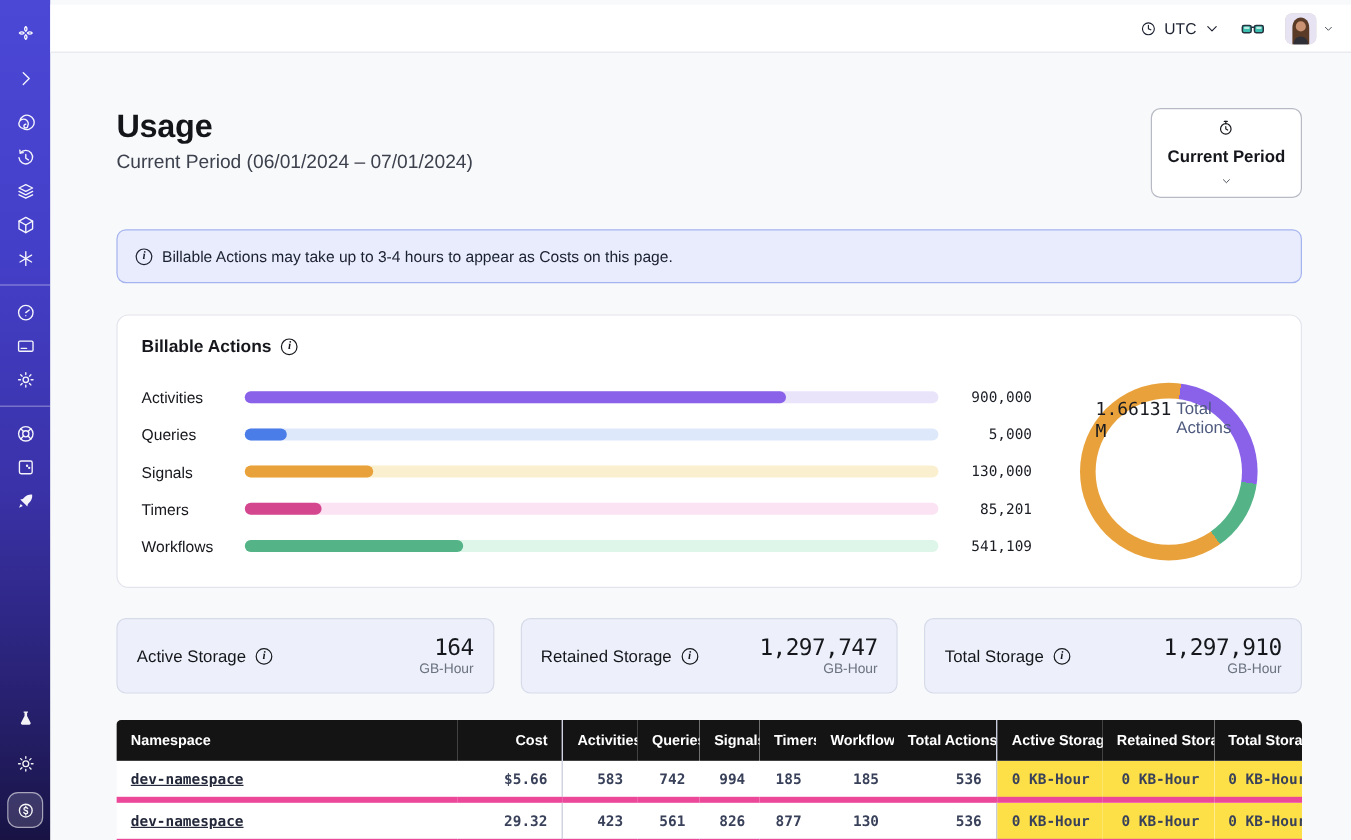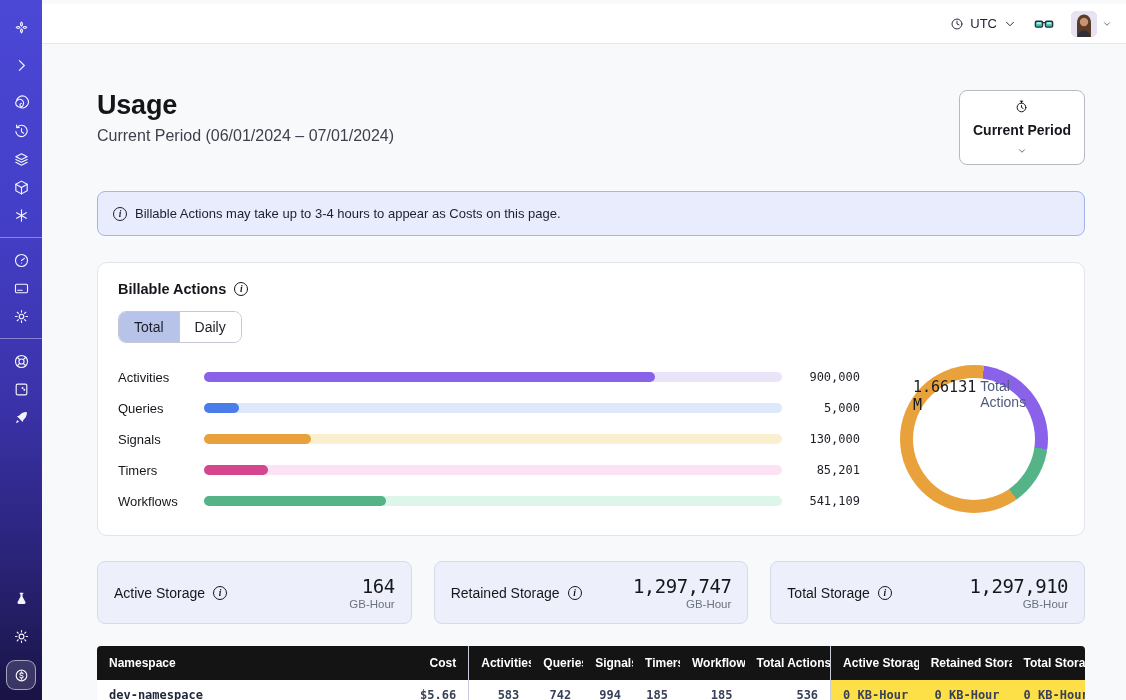--- a/index.html
+++ b/index.html
@@ -259,24 +259,20 @@
 
     <div class="banner">
       <span class="info-i">i</span>
       <span>Billable Actions may take up to 3-4 hours to appear as Costs on this page.</span>
     </div>
 
     <section class="card">
       <div class="card-title">
         <span>Billable Actions</span>
         <span class="info-i">i</span>
-      </div>
-      <div class="seg">
-        <div class="seg-item active">Total</div>
-        <div class="seg-item">Daily</div>
       </div>
 
       <div class="billable-body">
         <div class="bars" id="bar-rows">
             <div class="bar-row">
               <div class="bar-label">Activities</div>
               <div class="bar-track" style="background: rgb(234, 228, 251);">
                 <div class="bar-fill" style="width: 78%; background: rgb(138, 98, 234);"></div>
               </div>
               <div class="bar-value mono">900,000</div>

